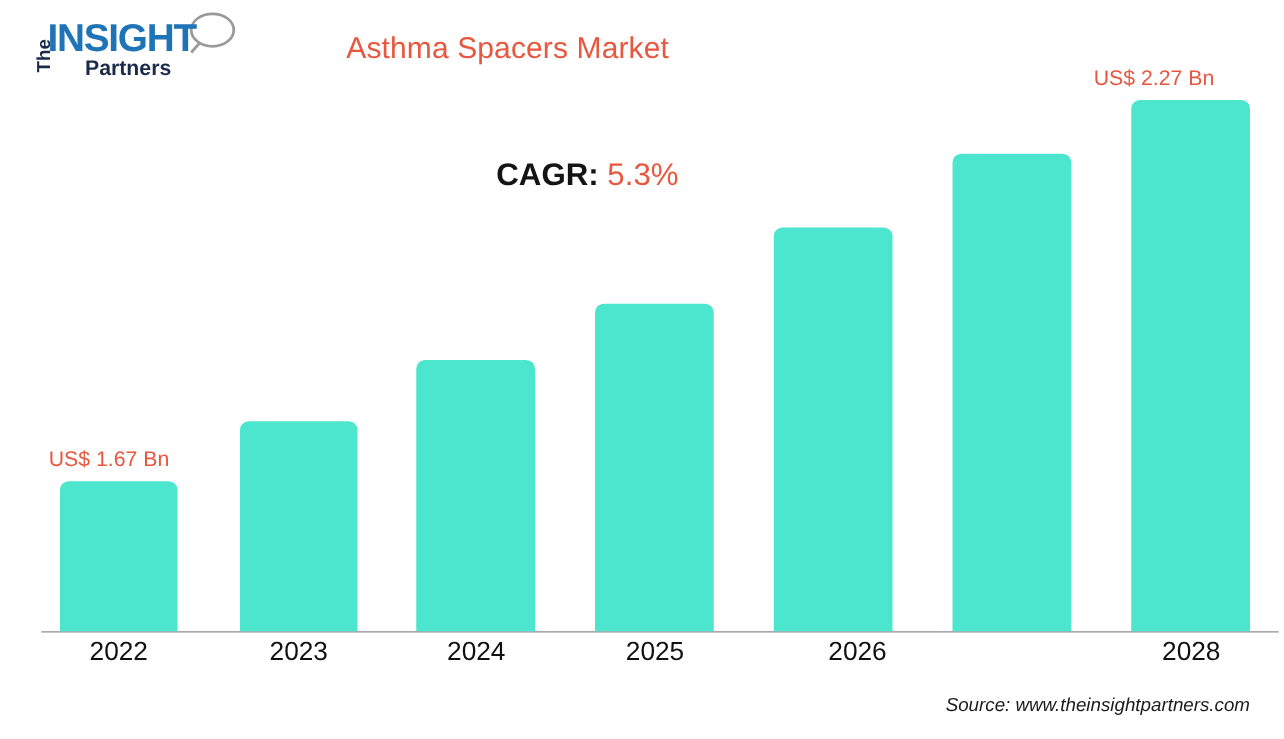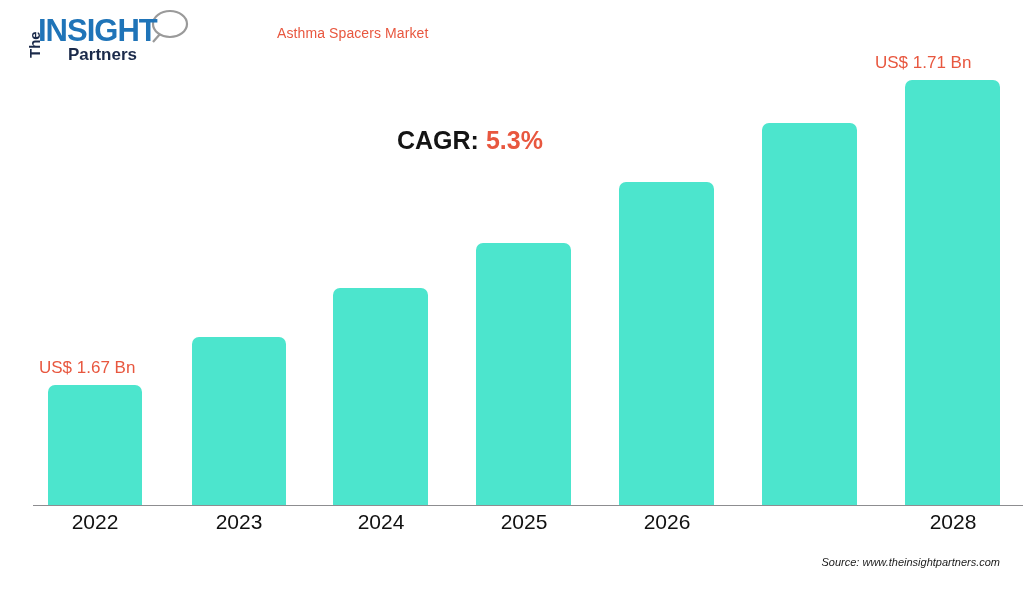--- a/index.html
+++ b/index.html
@@ -23,37 +23,37 @@
     top: 8px;
     width: 186px;
     height: 58px;
   }
 
   
   #chart-title {
     position: absolute;
     left: 277px;
     top: 25px;
-    font-size: 14px;
+    font-size: 24px;
     color: #e8573f;
     letter-spacing: .1px;
     white-space: nowrap;
   }
 
   
   #cagr {
     position: absolute;
     left: 397px;
     top: 126px;
     font-size: 25px;
     font-weight: bold;
     white-space: nowrap;
   }
   #cagr .cagr-label { color: #141414; }
-  #cagr .cagr-value { color: #e8573f; font-weight: bold; }
+  #cagr .cagr-value { color: #e8573f; font-weight: normal; }
 
   
   #plot {
     position: absolute;
     left: 0;
     top: 0;
     width: 1027px;
     height: 591px;
   }
   .axis-line {
@@ -83,21 +83,21 @@
     color: #111111;
     text-align: center;
     width: 120px;
   }
 
   
   #source {
     position: absolute;
     right: 27px;
     top: 556px;
-    font-size: 11px;
+    font-size: 15px;
     font-style: italic;
     color: #1b1b1b;
     white-space: nowrap;
   }
 </style>
 </head>
 <body>
 
 <div id="page">
 
@@ -130,25 +130,25 @@
 
     <div class="bar" style="left:48px; width:94px; top:385px; height:120px;"></div>
     <div class="bar" style="left:192px; width:94px; top:337px; height:168px;"></div>
     <div class="bar" style="left:333px; width:95px; top:288px; height:217px;"></div>
     <div class="bar" style="left:476px; width:95px; top:243px; height:262px;"></div>
     <div class="bar" style="left:619px; width:95px; top:182px; height:323px;"></div>
     <div class="bar" style="left:762px; width:95px; top:123px; height:382px;"></div>
     <div class="bar" style="left:905px; width:95px; top:80px; height:425px;"></div>
 
     <div class="bar-value" style="left:39px; top:358px;">US$ 1.67 Bn</div>
-    <div class="bar-value" style="left:875px; top:53px;">US$ 1.71 Bn</div>
+    <div class="bar-value" style="left:875px; top:53px;">US$ 2.27 Bn</div>
 
     <div class="tick-label" style="left:35px;">2022</div>
     <div class="tick-label" style="left:179px;">2023</div>
     <div class="tick-label" style="left:321px;">2024</div>
     <div class="tick-label" style="left:464px;">2025</div>
-    <div class="tick-label" style="left:607px;">2026</div>
+    <div class="tick-label" style="left:626px;">2026</div>
     <div class="tick-label" style="left:893px;">2028</div>
   </div>
 
   <div id="source">Source: www.theinsightpartners.com</div>
 
 </div>
 
 </body></html>

